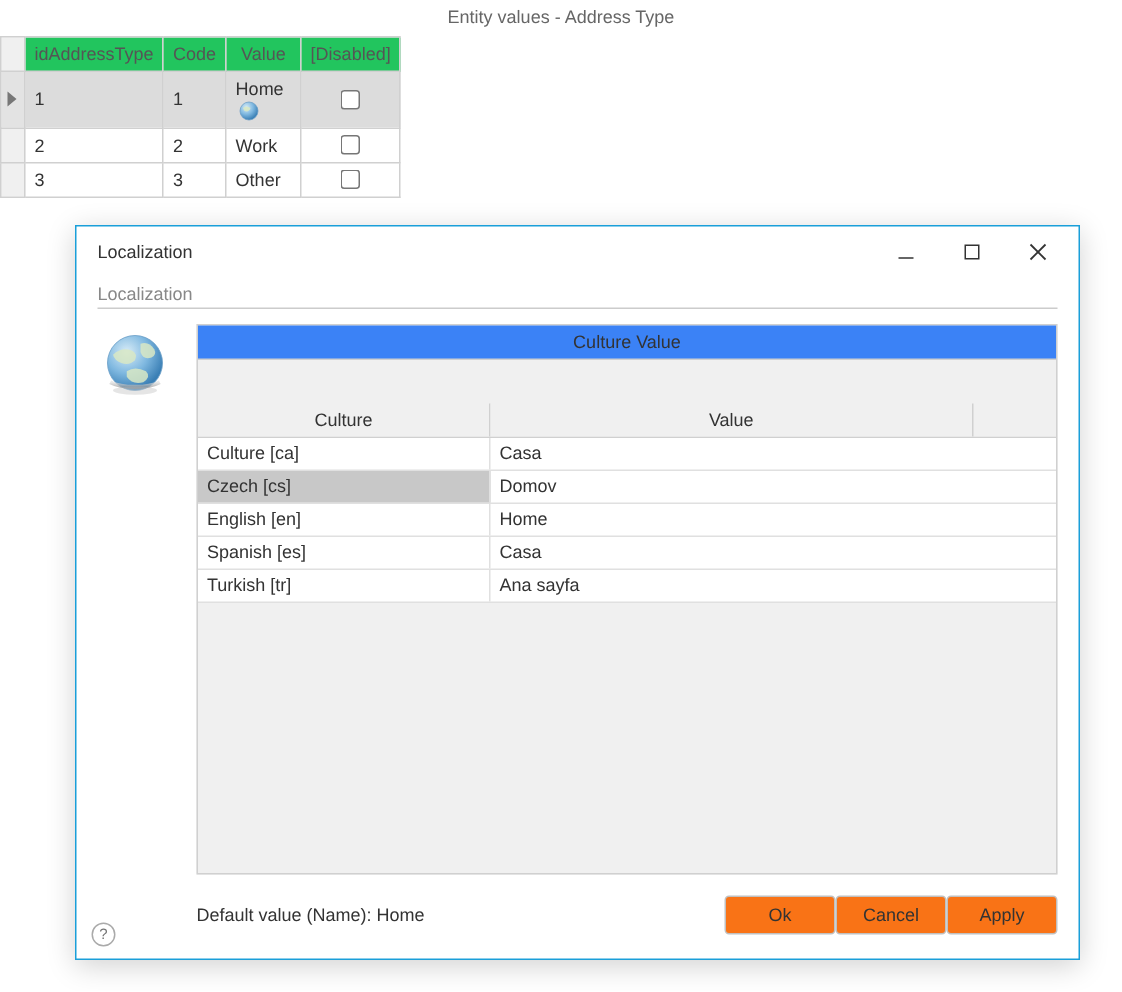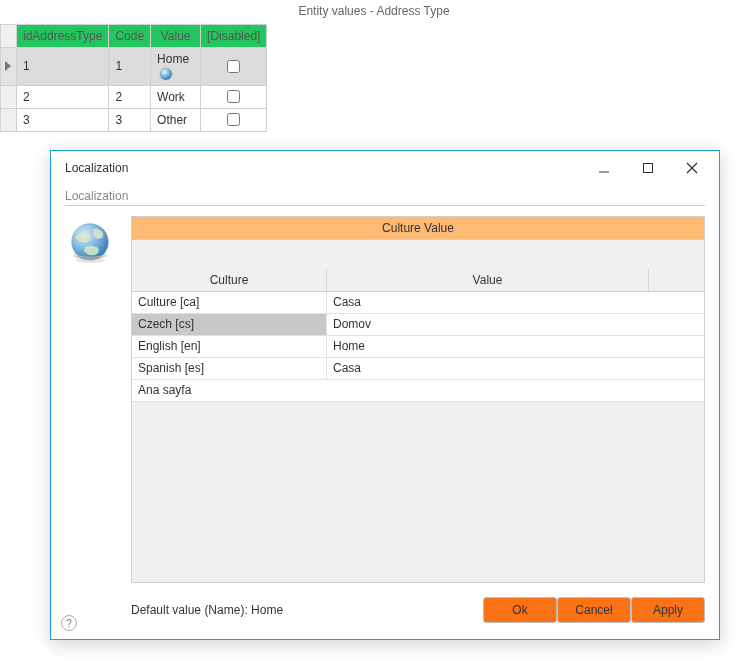--- a/index.html
+++ b/index.html
@@ -36,21 +36,21 @@
     .win-btn svg { width: 12px; height: 12px; }
 
     .dialog-body { flex: 1; padding: 0 14px 8px 14px; display: flex; flex-direction: column; }
     .section-label { color: #888; padding: 4px 0 2px 0; border-bottom: 1px solid #ccc; margin-bottom: 10px; }
 
     .content-row { display: flex; gap: 16px; flex: 1; }
     .globe-big-wrap { width: 50px; padding-top: 4px; display:flex; justify-content:center; }
     .globe-big { width: 44px; height: 44px; }
 
     .culture-panel { flex: 1; background: #f0f0f0; border: 1px solid #d0d0d0; display: flex; flex-direction: column; }
-    .culture-title { text-align: center; padding: 4px 0; border-bottom: 1px solid #d0d0d0; background: #fdba74; }
+    .culture-title { text-align: center; padding: 4px 0; border-bottom: 1px solid #d0d0d0; background: #3b82f6; }
     .culture-headers { display: flex; border-bottom: 1px solid #d0d0d0; margin-top: 29px; }
     .culture-headers > div { padding: 4px 0; text-align: center; background: #f0f0f0; }
     .ch-culture { width: 195px; border-right: 1px solid #d0d0d0; }
     .ch-value { flex: 1; }
     .ch-spacer { width: 56px; border-left: 1px solid #d0d0d0; }
     .culture-rows { background: #fff; }
     .culture-row { display: flex; border-bottom: 1px solid #e0e0e0; height: 22px; align-items: stretch; }
     .culture-row > div { padding: 3px 6px; }
     .cr-culture { width: 195px; border-right: 1px solid #e0e0e0; }
     .cr-value { flex: 1; }
@@ -185,20 +185,21 @@
             </div>
             <div class="culture-row">
               <div class="cr-culture">English [en]</div>
               <div class="cr-value">Home</div>
             </div>
             <div class="culture-row">
               <div class="cr-culture">Spanish [es]</div>
               <div class="cr-value">Casa</div>
             </div>
             <div class="culture-row">
+              <div class="cr-culture">Turkish [tr]</div>
               <div class="cr-value">Ana sayfa</div>
             </div>
           </div>
         <div class="culture-fill"></div>
       </div>
     </div>
 
     <div class="dialog-footer">
       <div class="default-value">Default value (Name): Home</div>
       <div class="dlg-btn">Ok</div>

